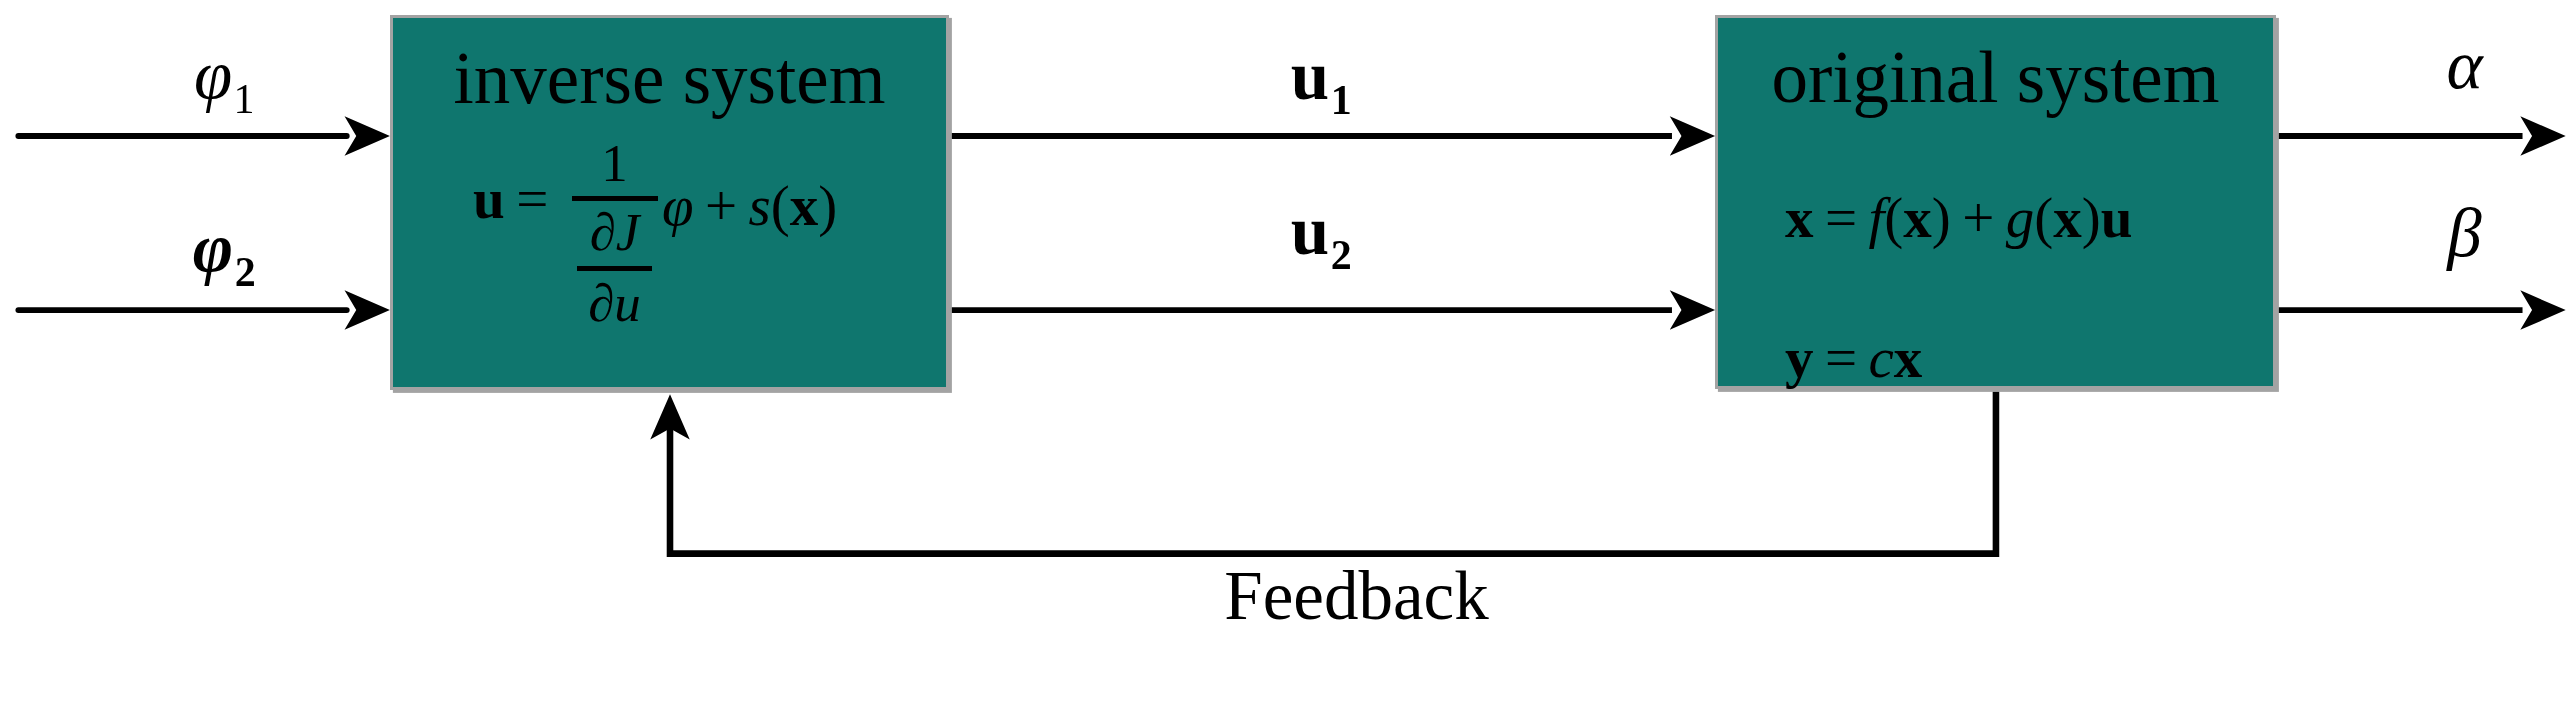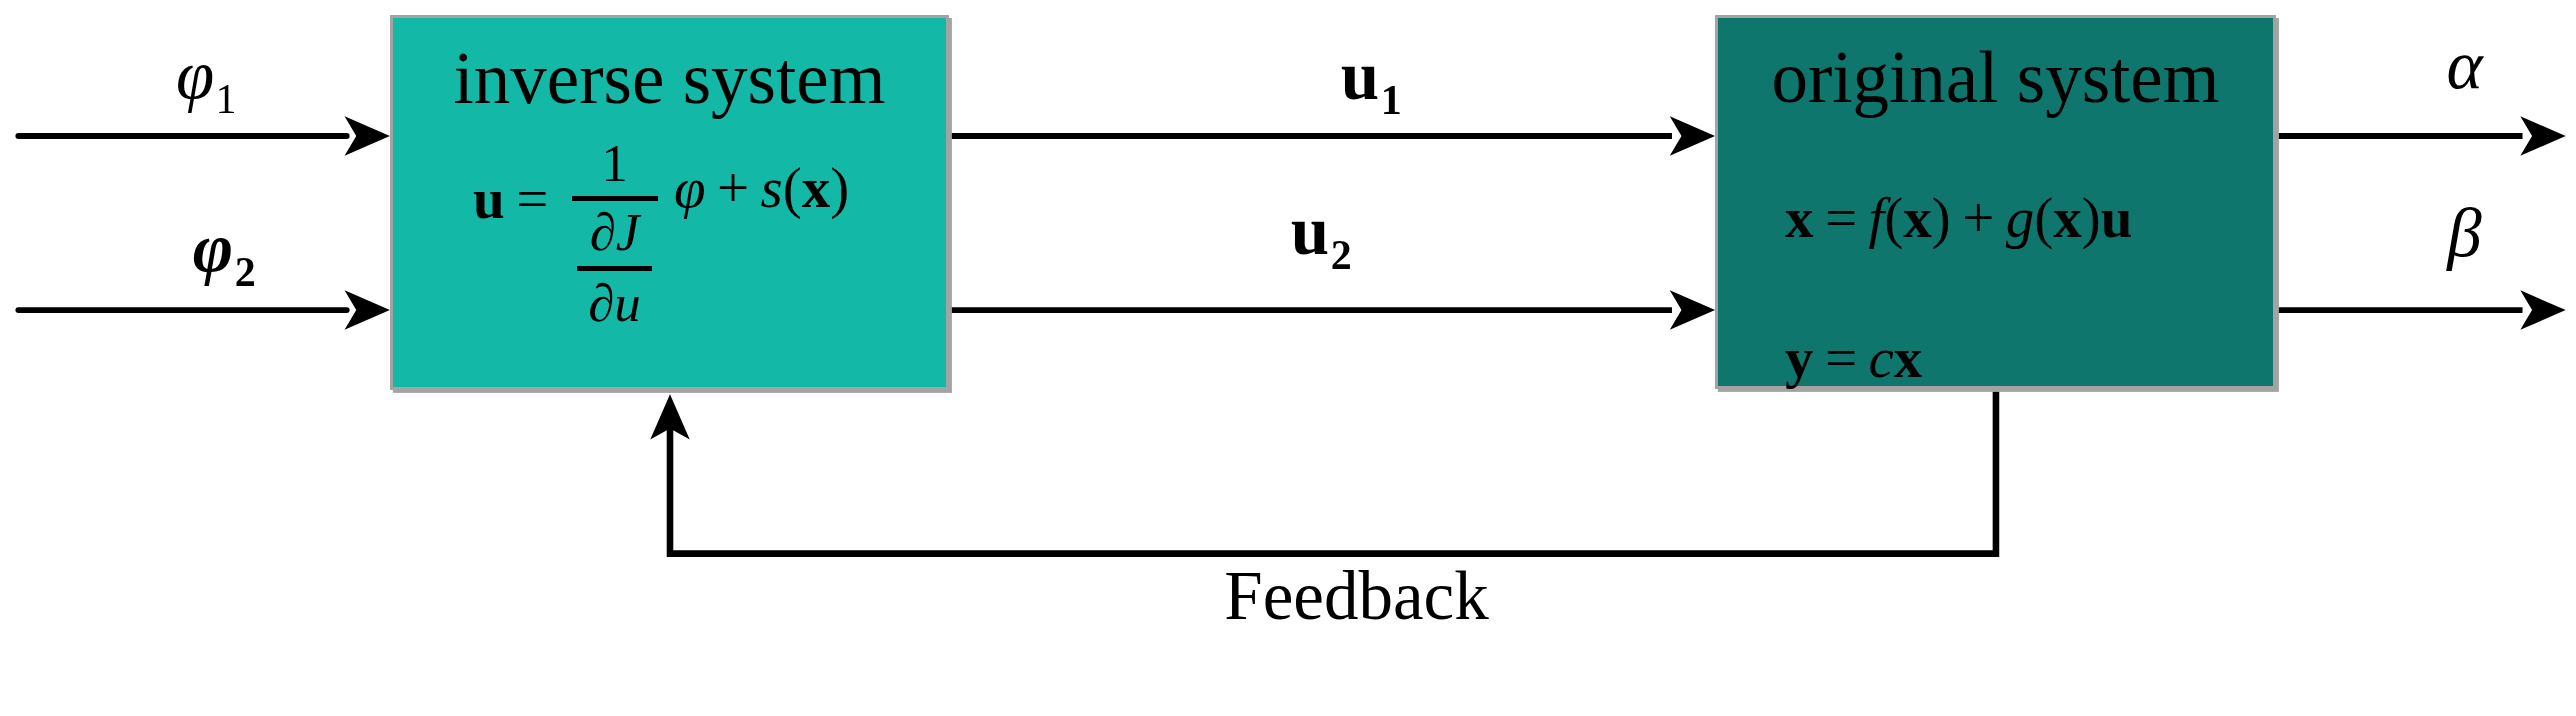--- a/index.html
+++ b/index.html
@@ -19,21 +19,21 @@
   
   .block {
     position: absolute;
     box-sizing: border-box;
     border: 3.7px solid #a3a3a3;
     box-shadow: 2.9px 2.9px 0 #a3a3a3;
   }
   #inverse-block {
     left: 390px; top: 15.4px;
     width: 559px; height: 375px;
-    background: #14b8a6;
+    background: #0f766e;
   }
   #original-block {
     left: 1715px; top: 14.6px;
     width: 561px; height: 374px;
     background: #0f766e;
   }
   .block-title {
     position: absolute;
     left: 0; right: 0;
     top: 20.5px;
@@ -46,21 +46,21 @@
   .eq { font-size: 57px; line-height: 1.15; white-space: nowrap; }
   .bf { font-weight: bold; }
   .it { font-style: italic; }
   
   #inverse-eq {
     position: absolute;
     left: 80px; top: 116px;
     width: 453px; height: 227px;
   }
   #inverse-eq .eq-left  { position: absolute; left: 0;   top: 32px; }
-  #inverse-eq .eq-right { position: absolute; left: 189px; top: 21px; margin-left: 12px; }
+  #inverse-eq .eq-right { position: absolute; left: 189px; top: 39px; }
   .bigfrac {
     position: absolute;
     left: 94px; top: 0;
     width: 95px;
     display: flex;
     flex-direction: column;
     align-items: center;
   }
   .bigfrac .num { font-size: 53px; line-height: 59px; }
   .fracbar {
@@ -141,21 +141,21 @@
       <line x1="3112" y1="424" x2="3449" y2="424" stroke="#000" stroke-width="8"></line>
       <polygon points="3508,424 3446,397 3462,424 3446,451" fill="#000"></polygon>
     </g>
 
     <g>
       <polyline points="2729,535 2729,757 916,757 916,585" fill="none" stroke="#000" stroke-width="9"></polyline>
       <polygon points="916,539 889,601 916,586 943,601" fill="#000"></polygon>
     </g>
   </svg>
 
-  <div class="sig-label it" style="left:147px; top:41px;">
+  <div class="sig-label it" style="left:165px; top:41px;">
     <span>φ</span><span class="sub">1</span>
   </div>
   <div class="sig-label it" style="left:165px; top:214px;font-weight:bold;">
     <span>φ</span><span class="sub">2</span>
   </div>
 
   <div id="inverse-block" class="block">
     <div class="block-title">inverse system</div>
     <div id="inverse-eq" class="eq">
       <span class="eq-left"><span class="bf">u</span> <span>=</span></span>
@@ -163,21 +163,21 @@
         <span class="num">1</span>
         <span class="fracbar"></span>
         <span class="dpart it">∂J</span>
         <span class="fracbar inner"></span>
         <span class="dpart it">∂u</span>
       </span>
       <span class="eq-right"><span class="it">φ</span> <span>+</span> <span class="it">s</span><span>(</span><span class="bf">x</span><span>)</span></span>
     </div>
   </div>
 
-  <div class="sig-label" style="left:1312px; top:42px;text-align:center;">
+  <div class="sig-label" style="left:1262px; top:42px;text-align:center;">
     <span class="bf">u</span><span class="sub bf">1</span>
   </div>
   <div class="sig-label" style="left:1262px; top:197px;">
     <span class="bf">u</span><span class="sub bf">2</span>
   </div>
 
   <div id="original-block" class="block">
     <div class="block-title">original system</div>
     <div id="orig-eq2" class="eq"><span class="bf">y</span> <span>=</span> <span class="it">c</span><span class="bf">x</span></div>
     <div id="orig-eq1" class="eq"><span class="bf">x</span> <span>=</span> <span class="it">f</span><span>(</span><span class="bf">x</span><span>)</span> <span>+</span> <span class="it">g</span><span>(</span><span class="bf">x</span><span>)</span><span class="bf">u</span></div>

